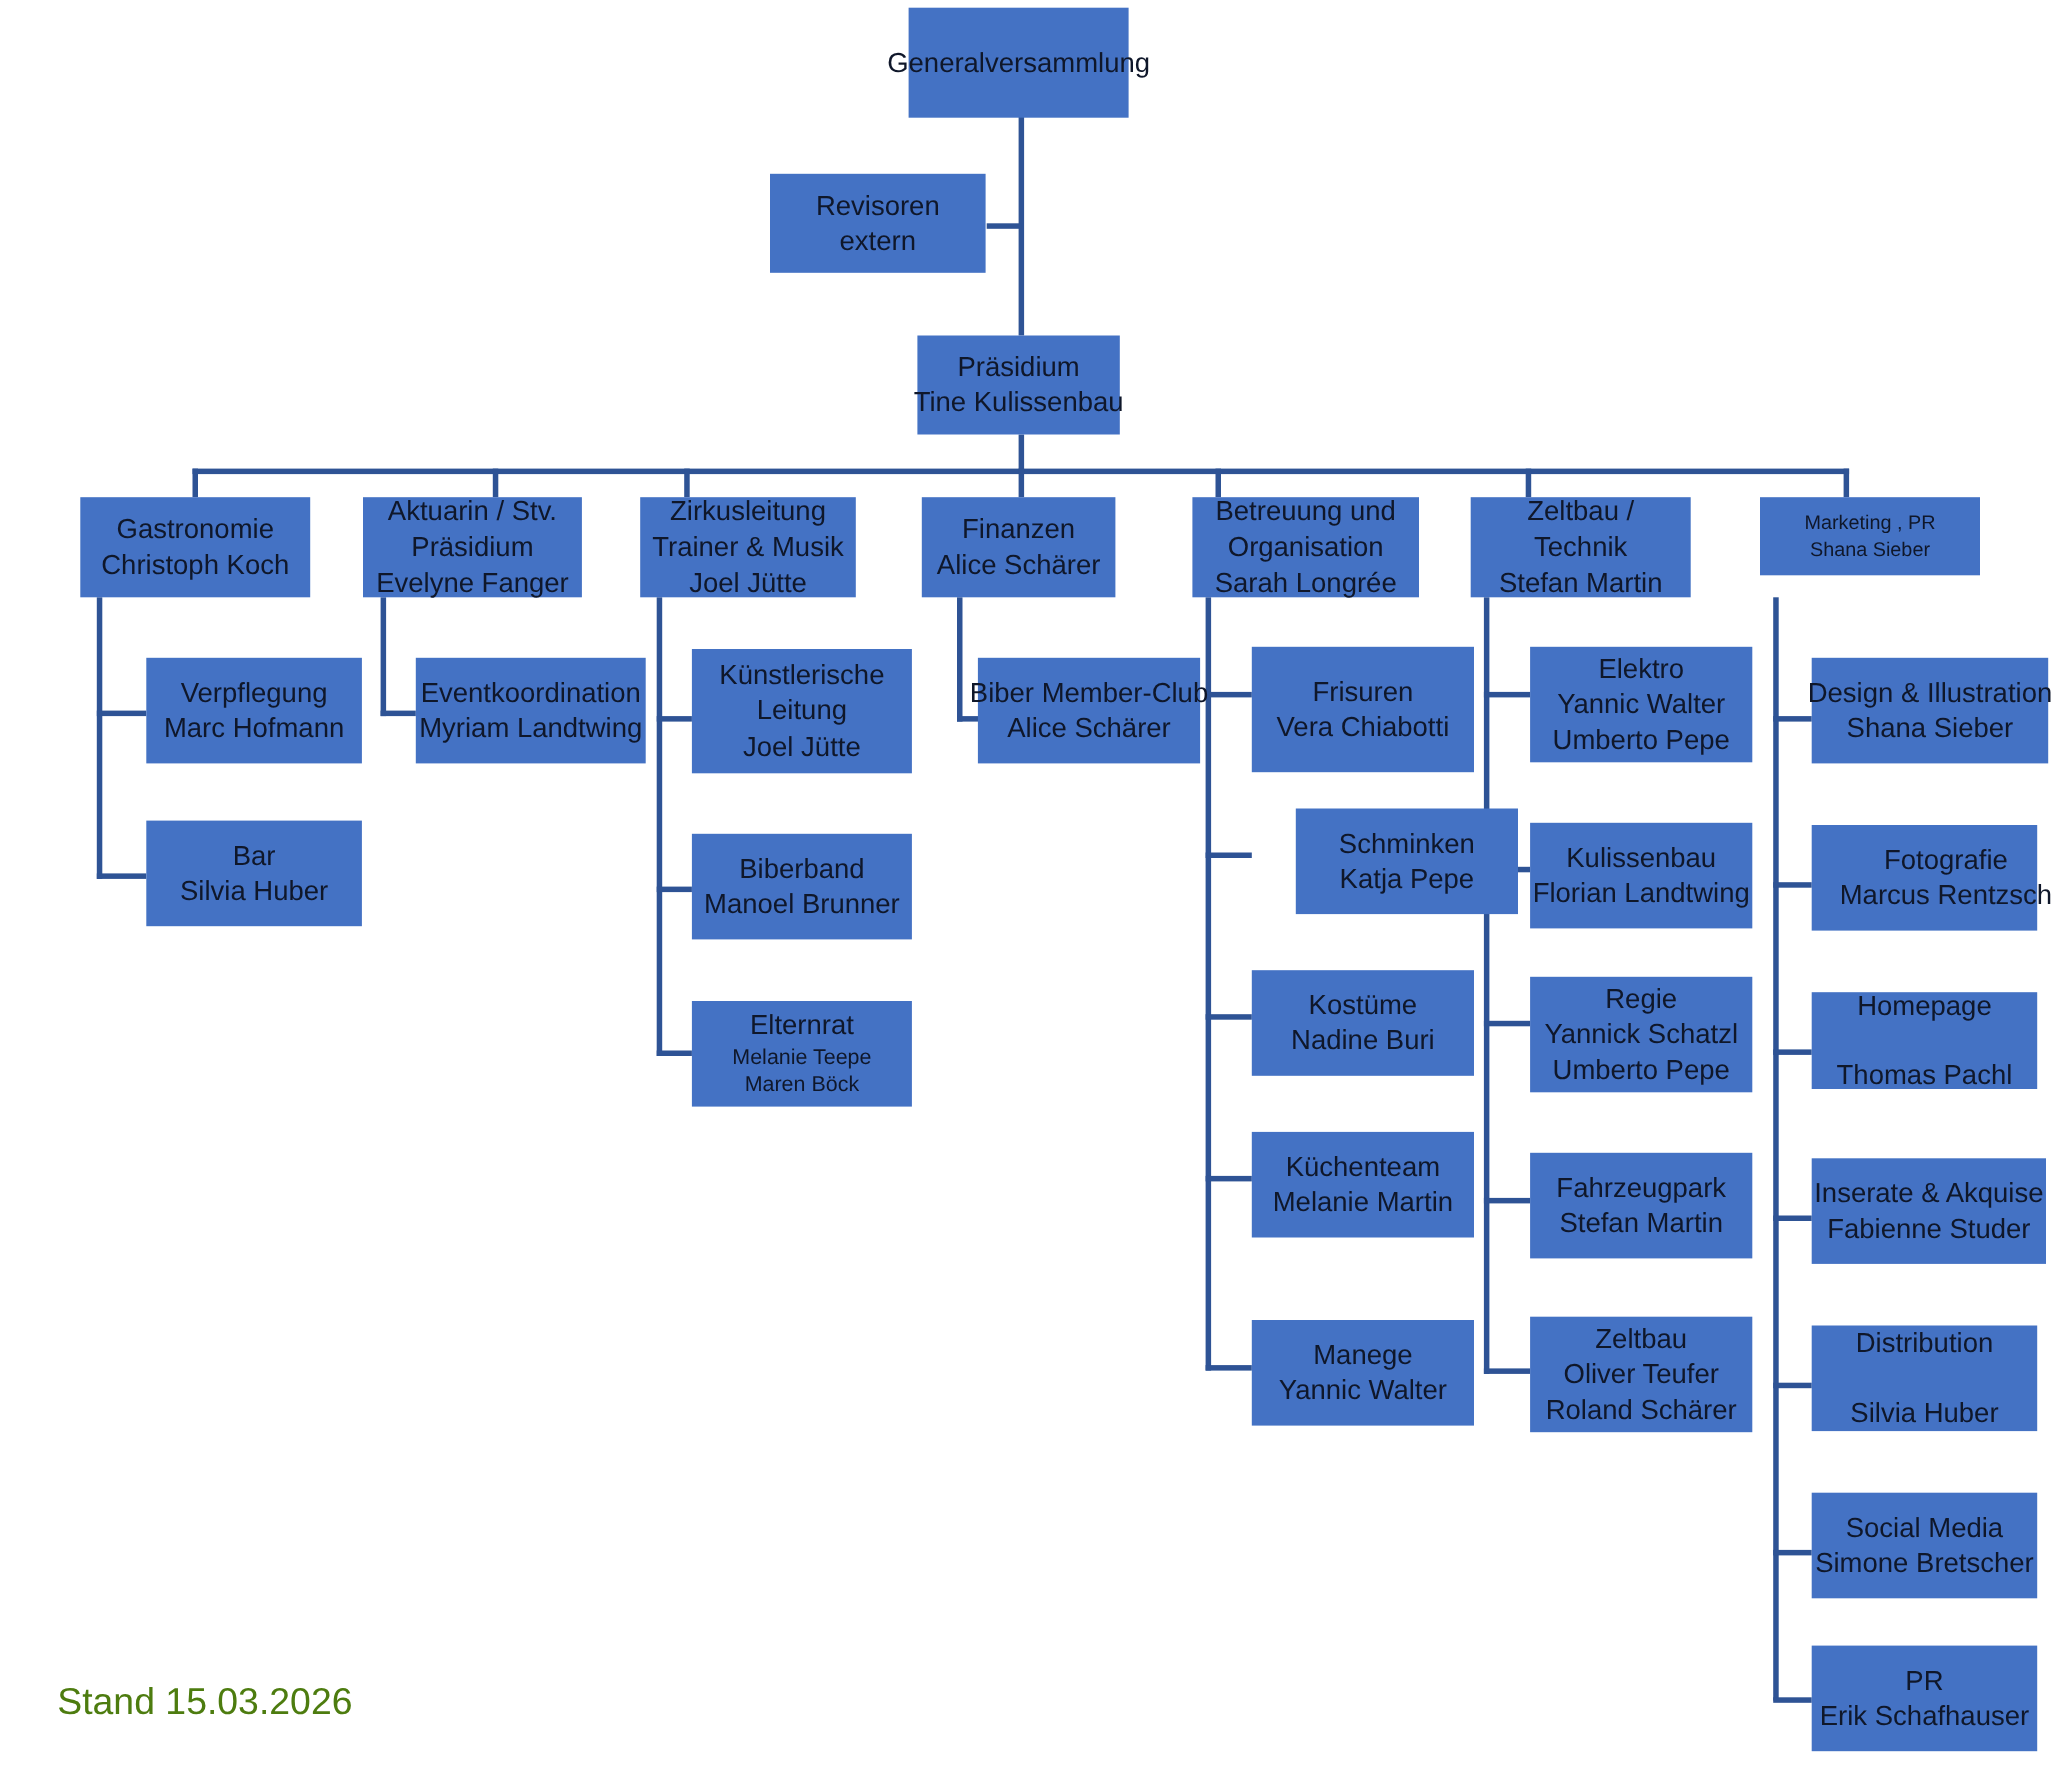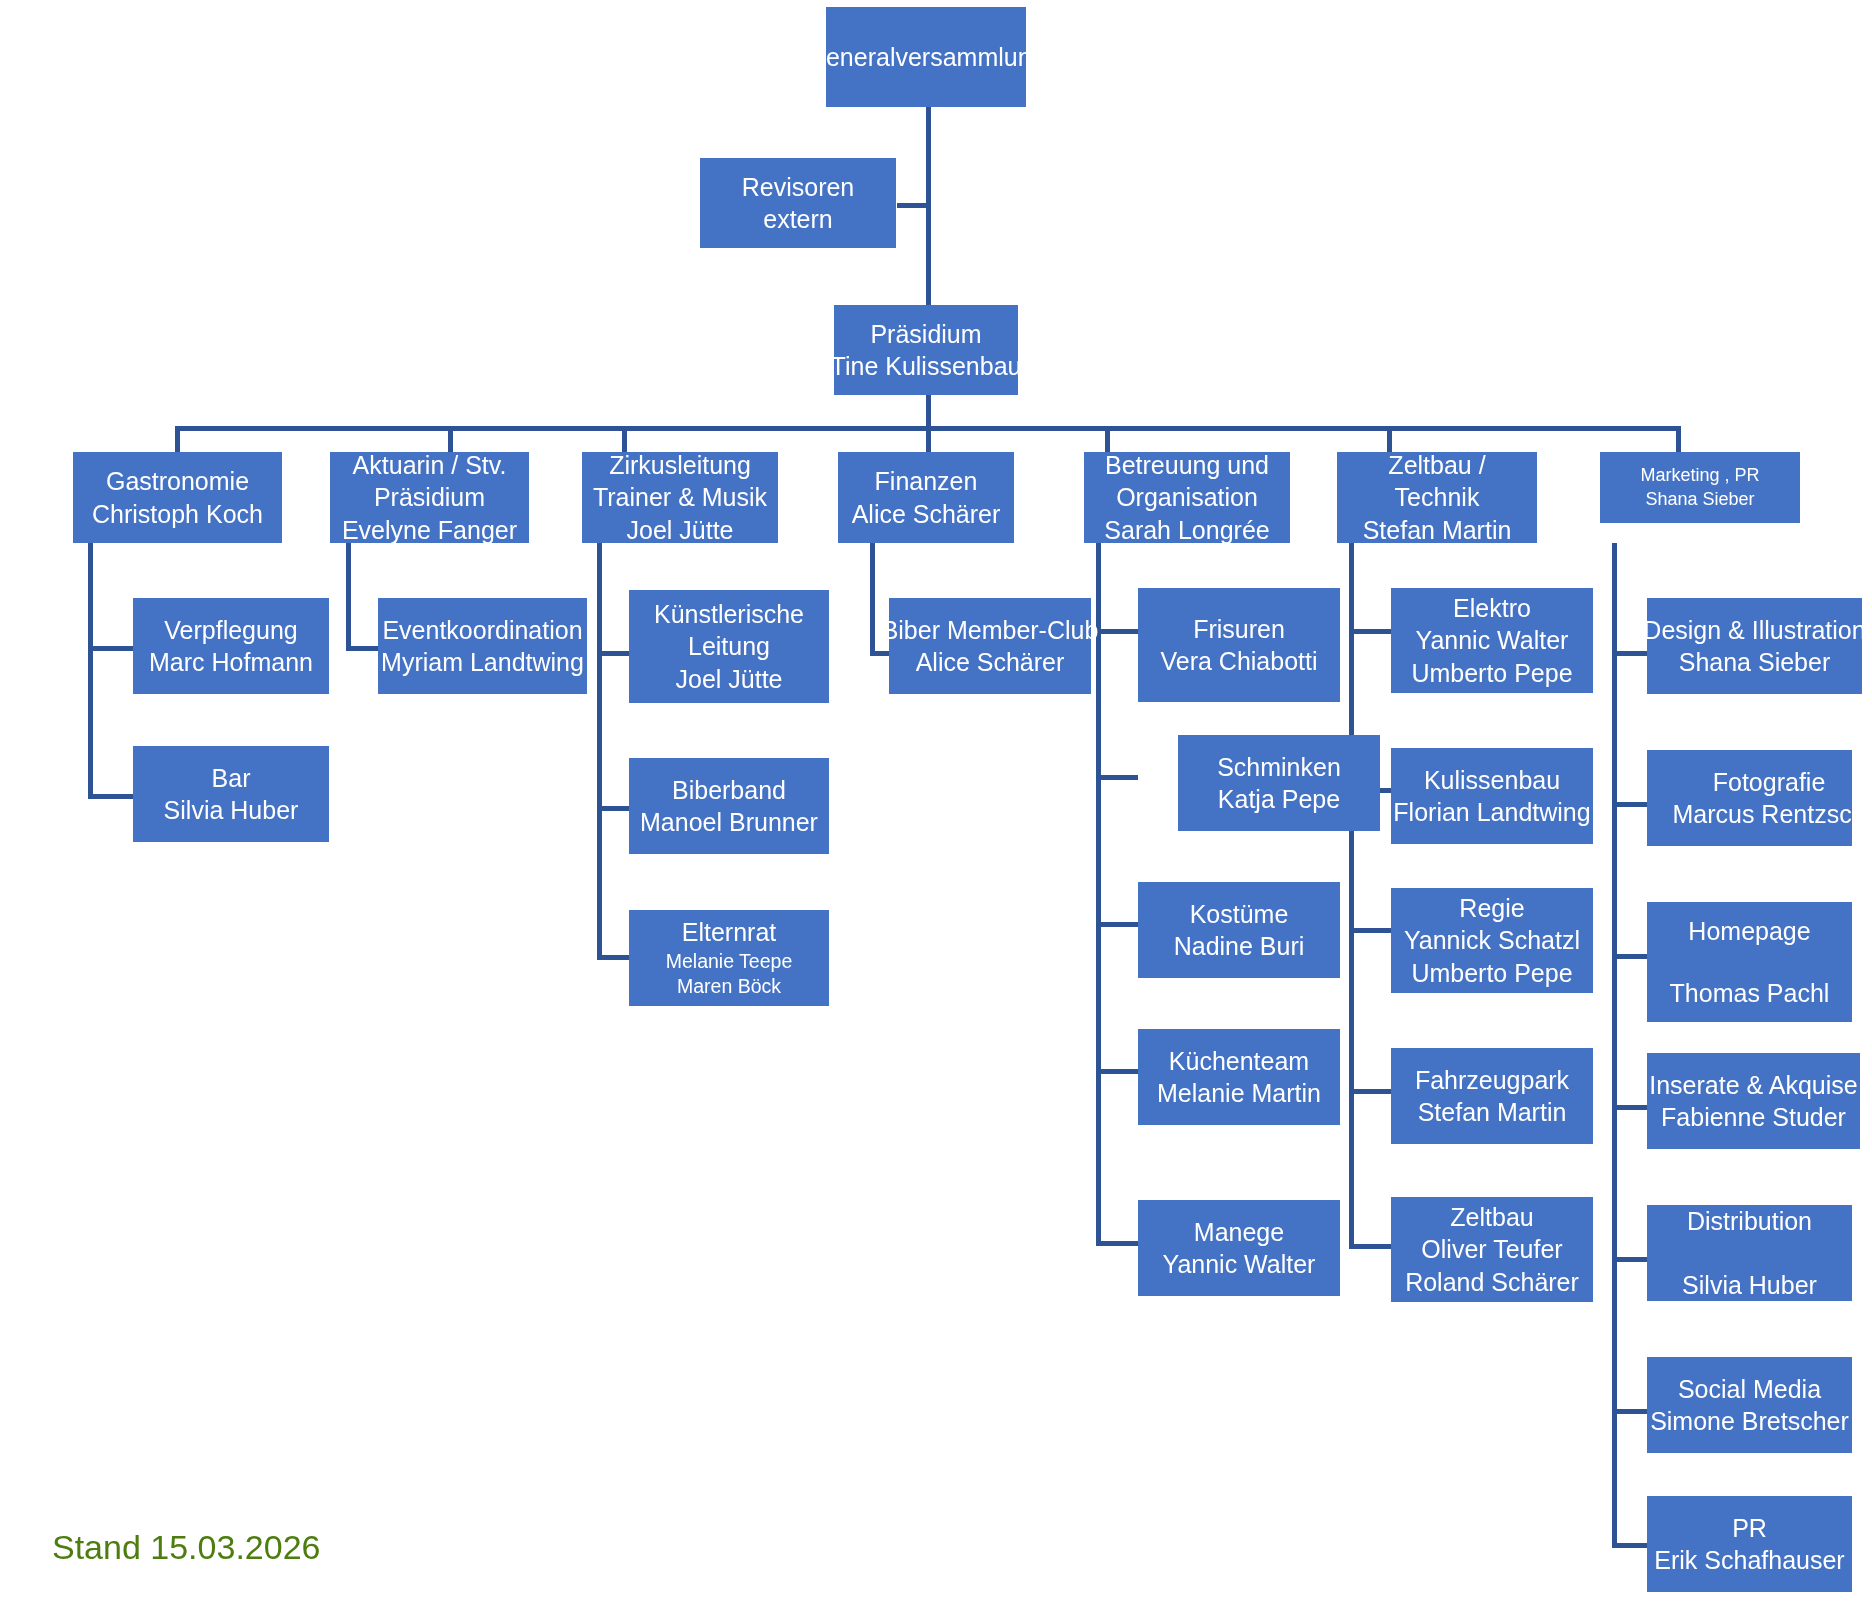--- a/index.html
+++ b/index.html
@@ -13,21 +13,21 @@
   #canvas {
     position: relative;
     width: 1872px;
     height: 1609px;
     background: #ffffff;
     overflow: hidden;
   }
   .node {
     position: absolute;
     background: #4472C4;
-    color: #ffffff;
+    color: #0f172a;
     display: flex;
     flex-direction: column;
     align-items: center;
     justify-content: center;
     text-align: center;
     line-height: 1.30;
     box-sizing: border-box;
     z-index: 5;
     white-space: nowrap;
   }
@@ -252,21 +252,21 @@
   <div class="node" style="left:1647px; top:598px; width:215px; height:96px; font-size:25px;">
     <span class="ln">Design &amp; Illustration</span>
     <span class="ln">Shana Sieber</span>
   </div>
 
   <div class="node" style="left:1647px; top:750px; width:205px; height:96px; font-size:25px;padding-left:39px;">
     <span class="ln">Fotografie</span>
     <span class="ln">Marcus Rentzsch</span>
   </div>
 
-  <div class="node" style="left:1647px; top:902px; width:205px; height:120px; font-size:25px;gap:29px;">
+  <div class="node" style="left:1647px; top:902px; width:205px; height:88px; font-size:25px;gap:29px;">
     <span class="ln">Homepage</span>
     <span class="ln">Thomas Pachl</span>
   </div>
 
   <div class="node" style="left:1647px; top:1053px; width:213px; height:96px; font-size:25px;">
     <span class="ln">Inserate  &amp; Akquise</span>
     <span class="ln">Fabienne Studer</span>
   </div>
 
   <div class="node" style="left:1647px; top:1205px; width:205px; height:96px; font-size:25px;gap:31px;">

